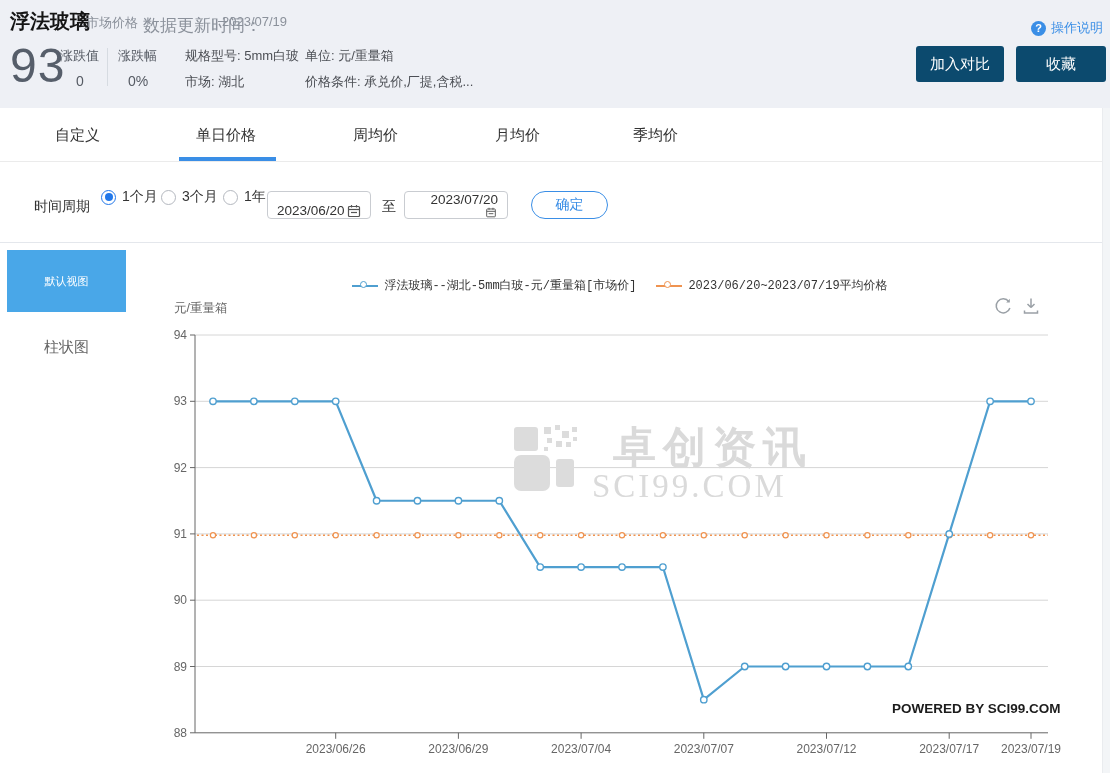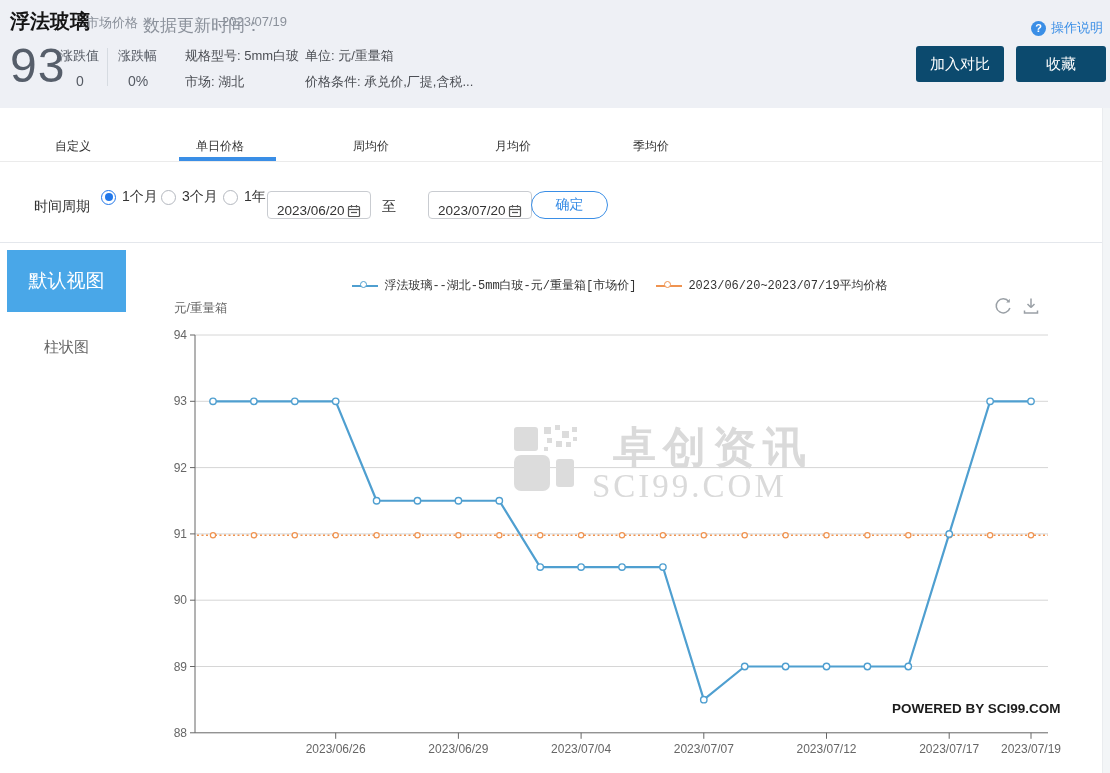--- a/index.html
+++ b/index.html
@@ -23,40 +23,40 @@
   .spec-label { position:absolute; left:185px; top:47px; font-size:13px; color:#4c4f55; }
   .market-label { position:absolute; left:185px; top:73px; font-size:13px; color:#4c4f55; }
   .unit-label { position:absolute; left:305px; top:47px; font-size:13px; color:#4c4f55; }
   .cond-label { position:absolute; left:305px; top:73px; font-size:13px; color:#4c4f55; }
   .hd-btn { position:absolute; top:46px; height:36px; background:#0c4a6e; color:#fff; font-size:15px; border:none; border-radius:3px; cursor:pointer; font-family:inherit; }
   .btn-compare { left:916px; width:88px; }
   .btn-fav { left:1016px; width:90px; }
 
   
   .tabbar { position:absolute; left:0; top:108px; width:1110px; height:54px; background:#fff; border-bottom:1px solid #ebebeb; }
-  .tab { position:absolute; top:30px; font-size:12px; color:#333; cursor:pointer; }
+  .tab { position:absolute; top:18px; font-size:15px; color:#333; cursor:pointer; }
   .tab-0 { left:55px; } .tab-1 { left:196px; } .tab-2 { left:353px; } .tab-3 { left:495px; } .tab-4 { left:633px; }
   .tab-indicator { position:absolute; left:179px; bottom:0; width:97px; height:4px; background:#3a8ee6; }
 
   
   .filter { position:absolute; left:0; top:162px; width:1110px; height:81px; background:#fff; border-bottom:1px solid #e4e7ec; }
   .filter-label { position:absolute; left:34px; top:36px; font-size:14px; color:#333; }
   .radio { position:absolute; top:26px; display:flex; align-items:center; gap:6px; font-size:14px; color:#333; cursor:pointer; }
   .radio-0 { left:101px; } .radio-1 { left:161px; } .radio-2 { left:223px; }
   .rb { width:15px; height:15px; border-radius:50%; border:1px solid #b4b8bf; background:#fff; display:inline-block; position:relative; }
   .rb.checked { border-color:#2278ea; }
   .rb.checked::after { content:''; position:absolute; left:2.5px; top:2.5px; width:8px; height:8px; border-radius:50%; background:#2278ea; }
   .date-input { position:absolute; top:29px; width:104px; height:28px; border:1px solid #c9ccd1; border-radius:4px; background:#fff; display:flex; align-items:flex-end; justify-content:space-between; padding:0 9px; font-size:13.5px; color:#333; cursor:pointer; }
-  .date-from { left:267px; } .date-to { left:428px; }
+  .date-from { left:267px; } .date-to { left:404px;flex-direction:column; }
   .to-label { position:absolute; left:382px; top:36px; font-size:14px; color:#333; }
   .confirm-btn { position:absolute; left:531px; top:29px; width:77px; height:28px; border:1px solid #3a8ee6; border-radius:14px; background:#fff; color:#3a8ee6; font-size:14px; cursor:pointer; font-family:inherit; }
 
   
   .main { position:absolute; left:0; top:243px; width:1110px; height:530px; background:#fff; }
-  .side-item-active { position:absolute; left:7px; top:7px; width:119px; height:62px; background:#49a7e8; color:#fff; font-size:19px; display:flex; align-items:center; justify-content:center; cursor:pointer; }
+  .side-item-active { position:absolute; left:7px; top:7px; width:119px; height:62px; background:#49a7e8; color:#fff; font-size:11px; display:flex; align-items:center; justify-content:center; cursor:pointer; }
   .side-item { position:absolute; left:7px; top:84px; width:119px; height:40px; color:#666; font-size:15px; display:flex; align-items:center; justify-content:center; cursor:pointer; }
   .legend { position:absolute; left:0; top:34px; width:1110px; padding-left:130px; display:flex; justify-content:center; gap:20px; font-size:12px; color:#333; }
   .legend-item { display:flex; align-items:center; gap:6px; cursor:pointer;font-family:Liberation Mono, monospace; }
   .lg-marker { position:relative; width:26px; height:9px; }
   .lg-line { position:absolute; left:0; top:3.5px; width:26px; height:2px; }
   .lg-dot { position:absolute; left:8px; top:0; width:7px; height:7px; border-radius:50%; background:#fff; border:1.5px solid; }
   .chart-tool { position:absolute; top:53px; width:20px; height:20px; cursor:pointer; }
   .tool-refresh { left:993px; } .tool-download { left:1021px; }
   .ylabel { position:absolute; left:174px; top:57px; font-size:12.5px; color:#666; }
   #chart-svg { position:absolute; left:0; top:0; width:1110px; height:530px; }

